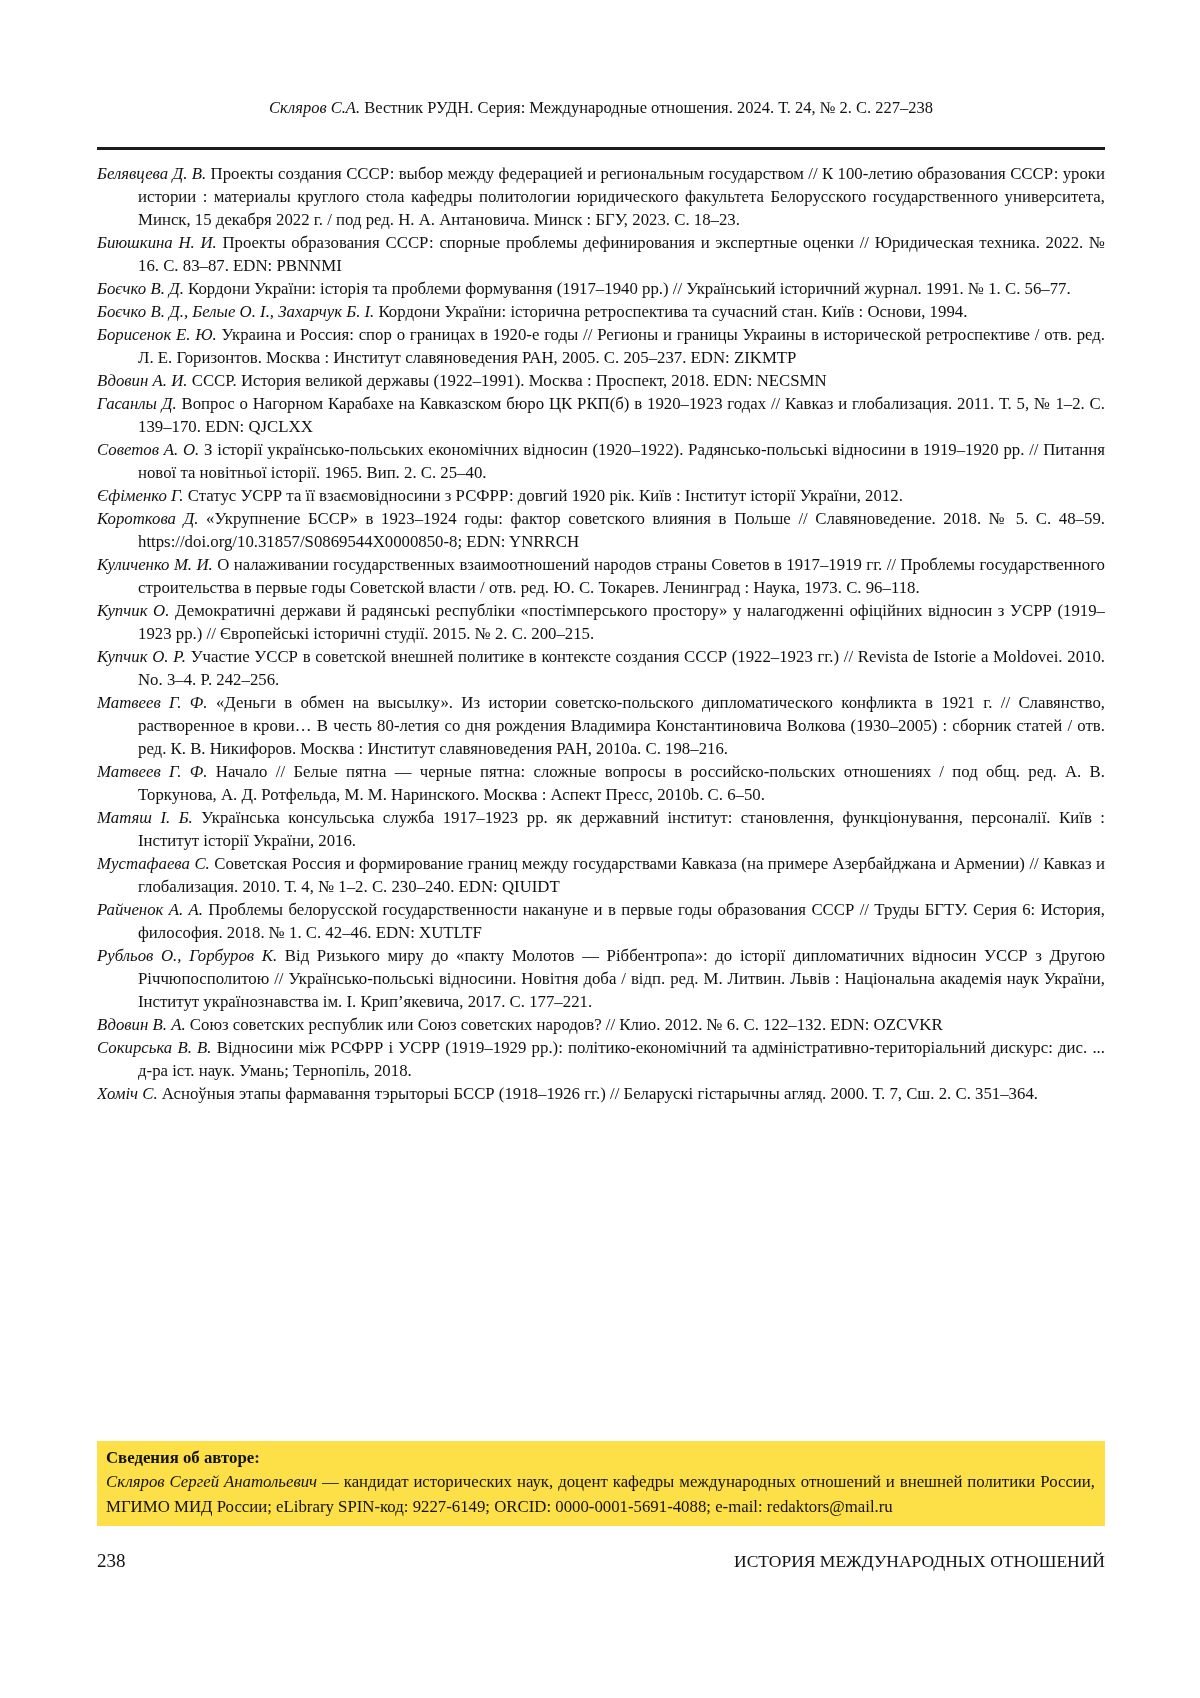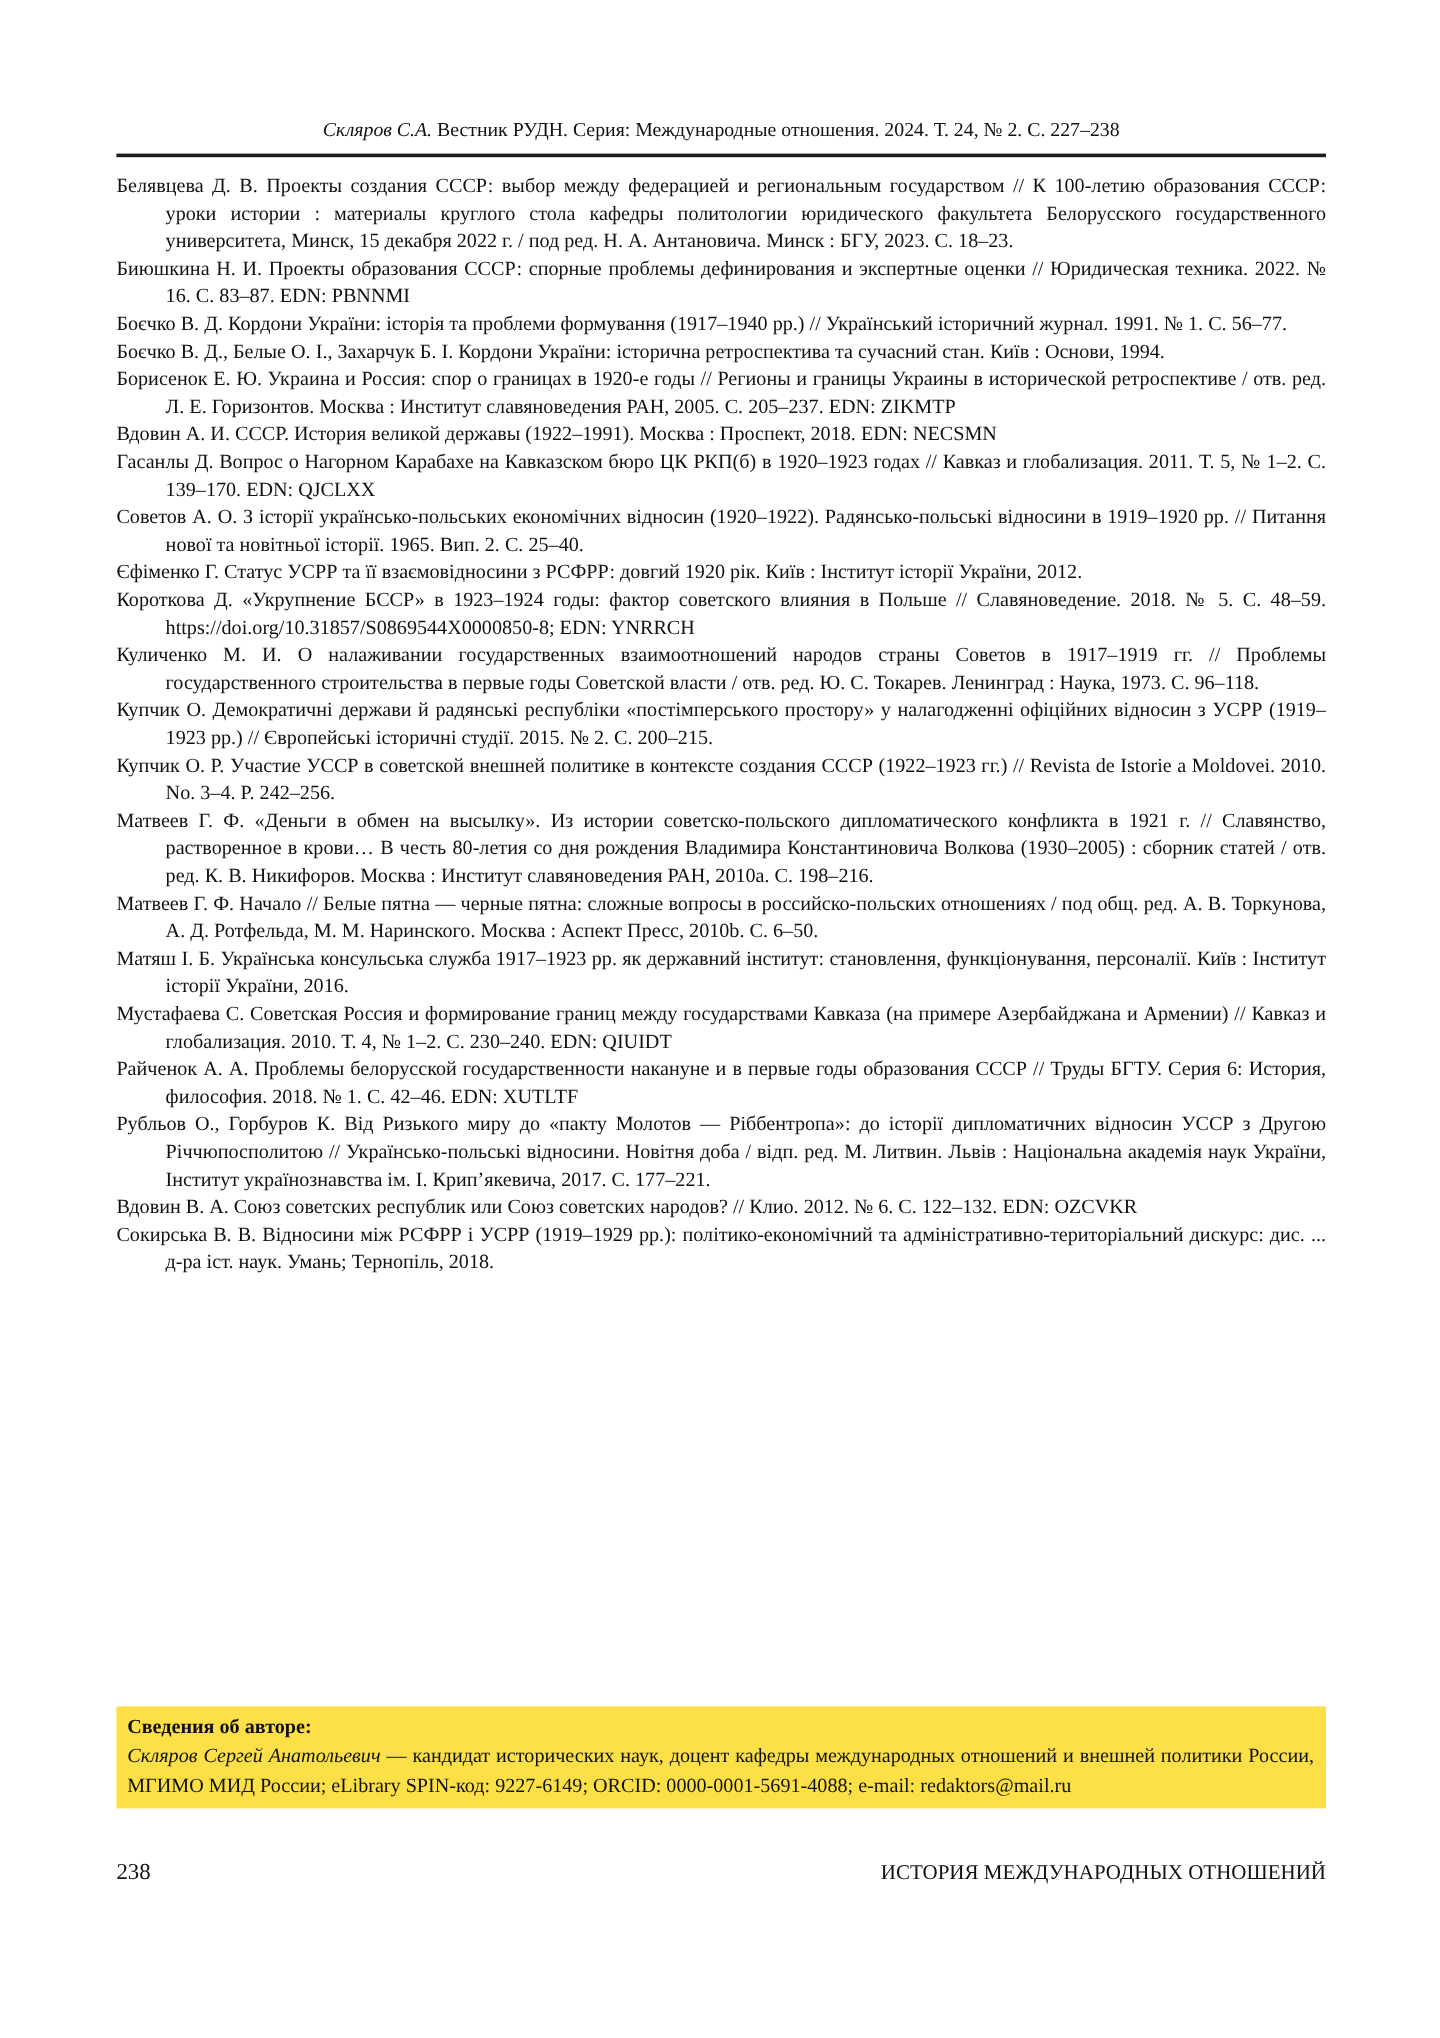--- a/index.html
+++ b/index.html
@@ -17,39 +17,39 @@
   .page {
     position: absolute;
     inset: 0;
     padding: 97px 95px 0 97px;
     box-sizing: border-box;
   }
   .running-head {
     text-align: center;
     font-size: 16.5px;
     line-height: 21px;
-    padding-bottom: 10px;
+    padding-bottom: 29px;
     border-bottom: 3px solid #1c1c1c;
     white-space: nowrap;
   }
   .running-head .rh-author { font-style: italic; }
   .refs {
     margin-top: 12px;
     height: 1279px;
     overflow: hidden;
   }
   p.ref {
     margin: 0;
     text-align: justify;
     padding-left: 41px;
     text-indent: -41px;
     font-size: 16.8px;
     line-height: 23px;
   }
-  .ref-authors { }
+  .ref-authors { font-style: italic; }
   .info-box {
     background: #fde047;
     padding: 5px 10px 7px 9px;
   }
   .info-heading {
     margin: 0;
     font-weight: bold;
     font-size: 16.8px;
     line-height: 24px;
   }
@@ -119,20 +119,21 @@
   <p class="ref"><span class="ref-authors">Мустафаева С.</span><span class="ref-rest"> Советская Россия и формирование границ между государствами Кавказа (на примере Азербайджана и Армении) // Кавказ и глобализация. 2010. Т. 4, № 1–2. С. 230–240. EDN: QIUIDT</span></p>
 
   <p class="ref"><span class="ref-authors">Райченок А. А.</span><span class="ref-rest"> Проблемы белорусской государственности накануне и в первые годы образования СССР // Труды БГТУ. Серия 6: История, философия. 2018. № 1. С. 42–46. EDN: XUTLTF</span></p>
 
   <p class="ref"><span class="ref-authors">Рубльов О., Горбуров К.</span><span class="ref-rest"> Від Ризького миру до «пакту Молотов — Ріббентропа»: до історії дипломатичних відносин УССР з Другою Річчюпосполитою // Українсько-польські відносини. Новітня доба / відп. ред. М. Литвин. Львів : Національна академія наук України, Інститут українознавства ім. І. Крип’якевича, 2017. С. 177–221.</span></p>
 
   <p class="ref"><span class="ref-authors">Вдовин В. А.</span><span class="ref-rest"> Союз советских республик или Союз советских народов? // Клио. 2012. № 6. С. 122–132. EDN: OZCVKR</span></p>
 
   <p class="ref"><span class="ref-authors">Сокирська В. В.</span><span class="ref-rest"> Відносини між РСФРР і УСРР (1919–1929 рр.): політико-економічний та адміністративно-територіальний дискурс: дис. ... д-ра іст. наук. Умань; Тернопіль, 2018.</span></p>
 
+  <p class="ref"><span class="ref-authors">Хоміч С.</span><span class="ref-rest"> Асноўныя этапы фармавання тэрыторыі БССР (1918–1926 гг.) // Беларускі гістарычны агляд. 2000. Т. 7, Сш. 2. С. 351–364.</span></p>
 </div>
 
   <div class="info-box">
     <p class="info-heading">Сведения об авторе:</p>
     <p class="info-text">
       <span class="info-name">Скляров Сергей Анатольевич</span>
       <span>— кандидат исторических наук, доцент кафедры международных отношений и внешней политики России, МГИМО МИД России; eLibrary SPIN-код: 9227-6149; ORCID: 0000-0001-5691-4088; e-mail: redaktors@mail.ru</span>
     </p>
   </div>
 

